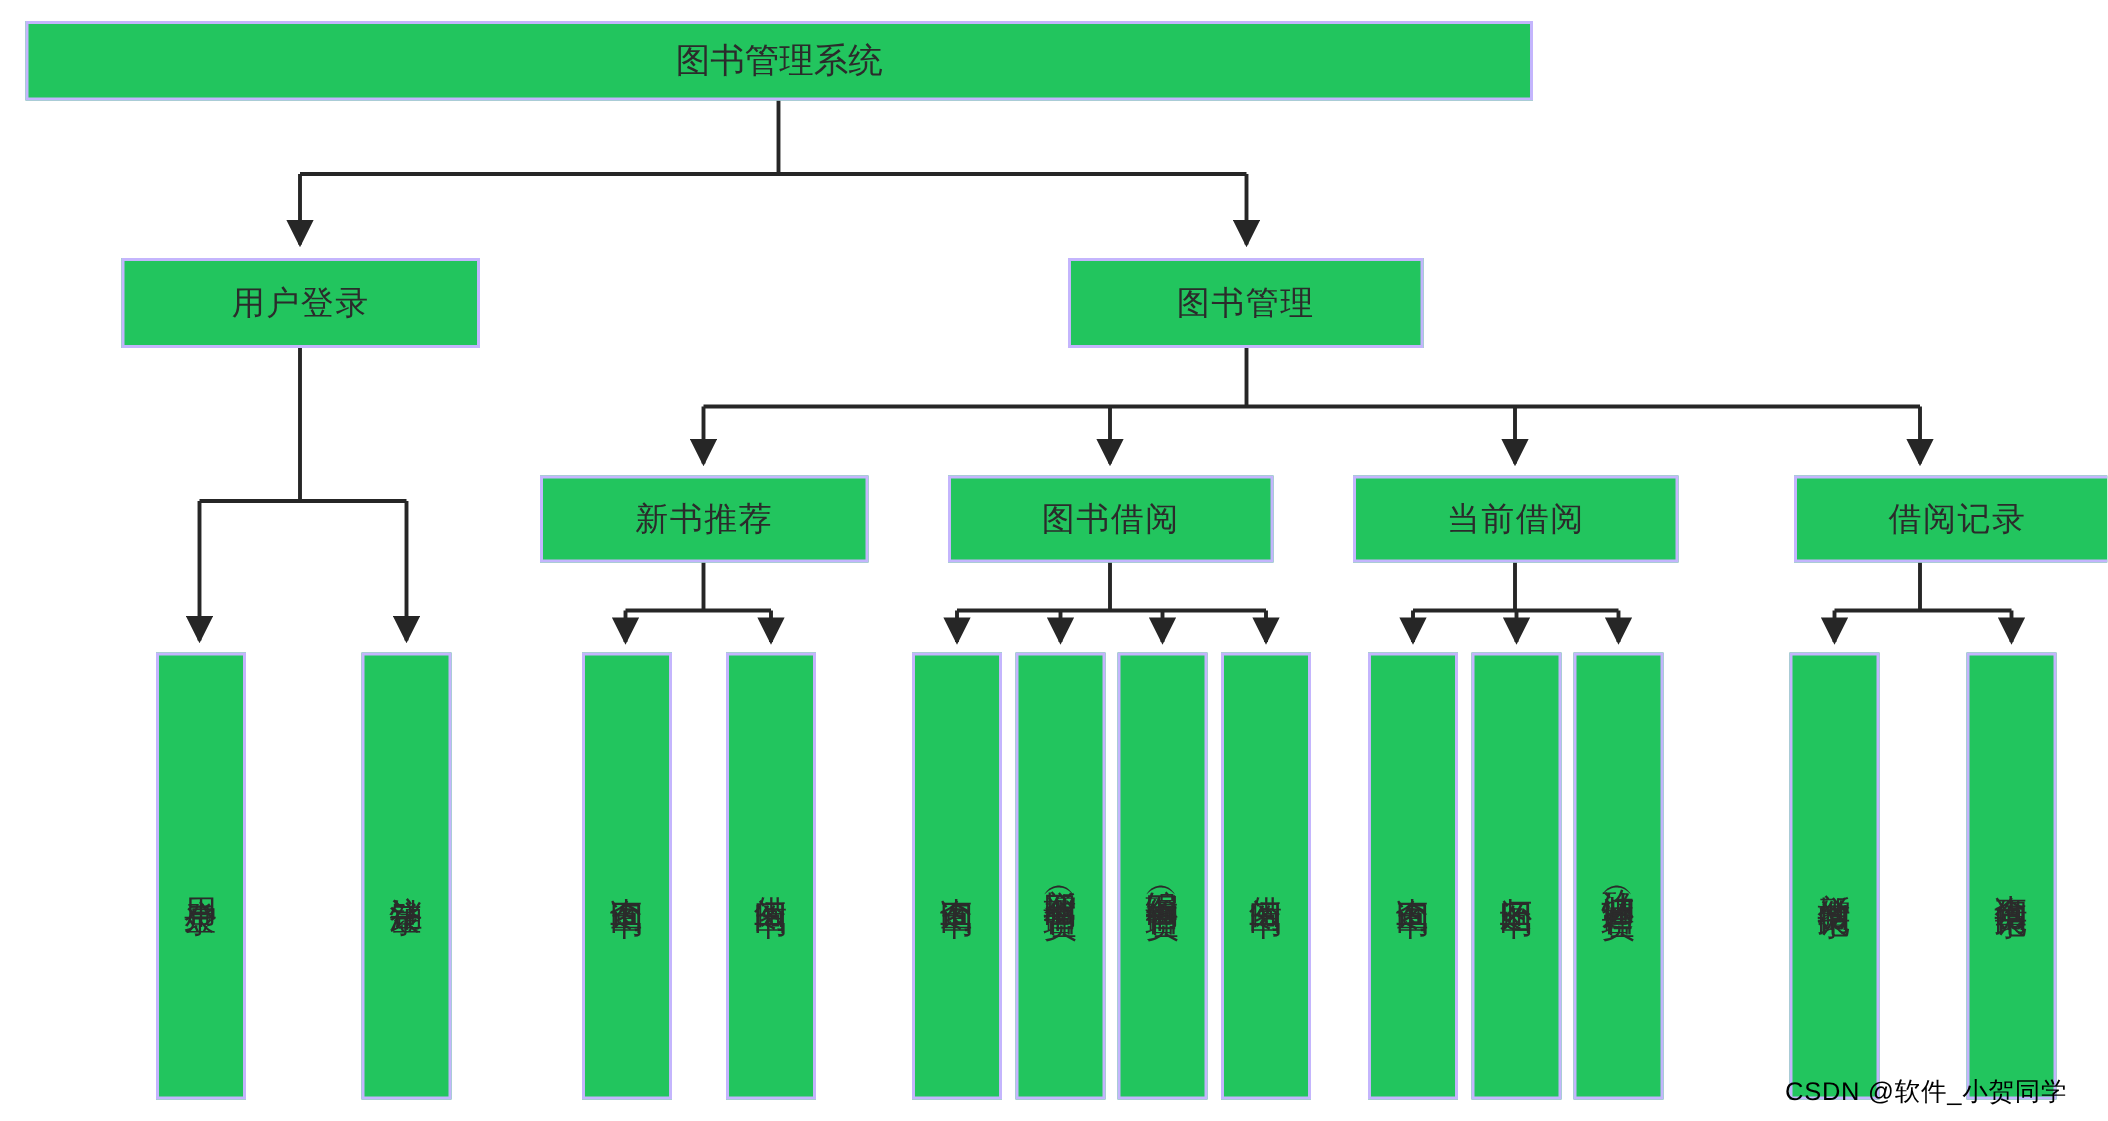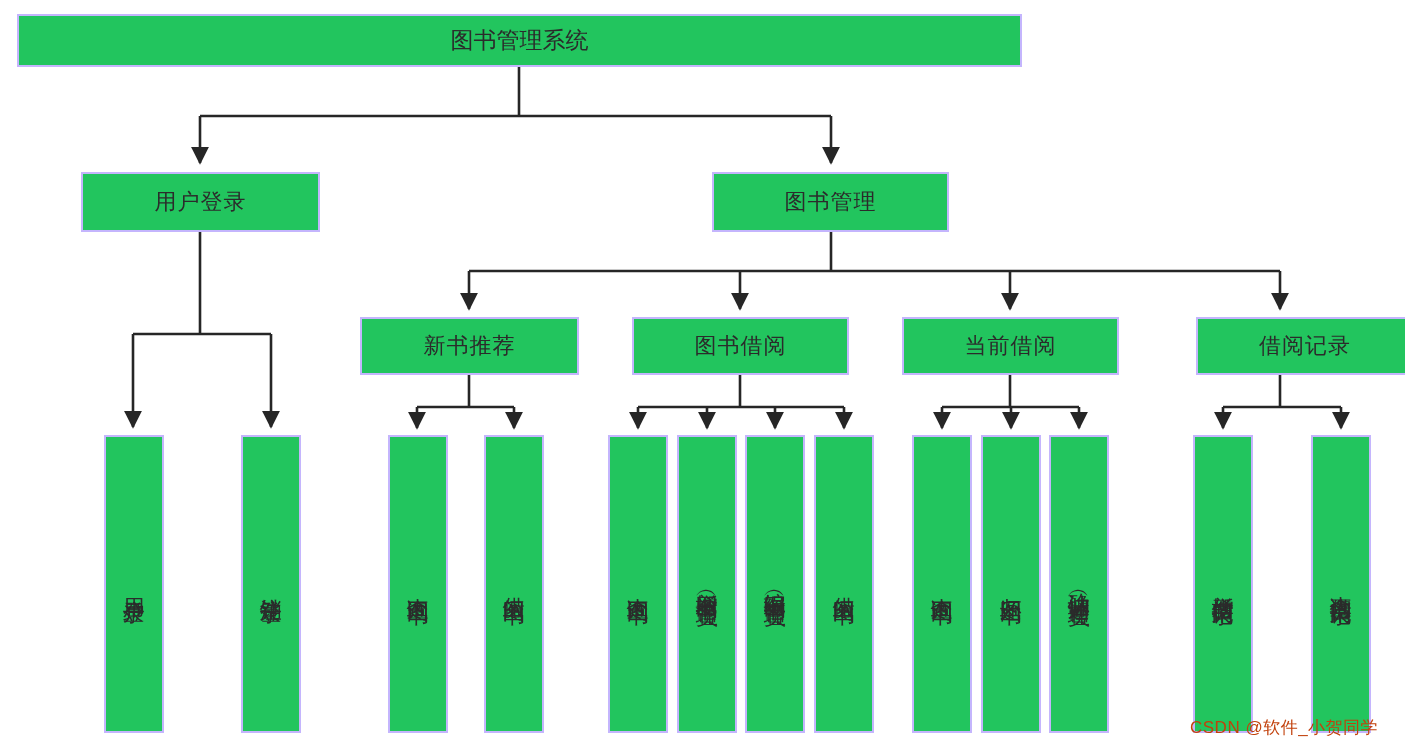--- a/index.html
+++ b/index.html
@@ -23,21 +23,21 @@
     text-orientation:upright;
     font-size:22px;
     line-height:1.06;
     letter-spacing:2px;
     padding:6px 0;
     white-space:nowrap;
   }
   .node.leaf span{display:block;}
   .watermark{
     position:absolute;
-    color:#c2410c;
+    color:#000000;
     font-size:17px;
     letter-spacing:0.5px;
     white-space:nowrap;
     user-select:none;
   }
 </style>
 </head>
 <body>
 
 <div id="canvas">

